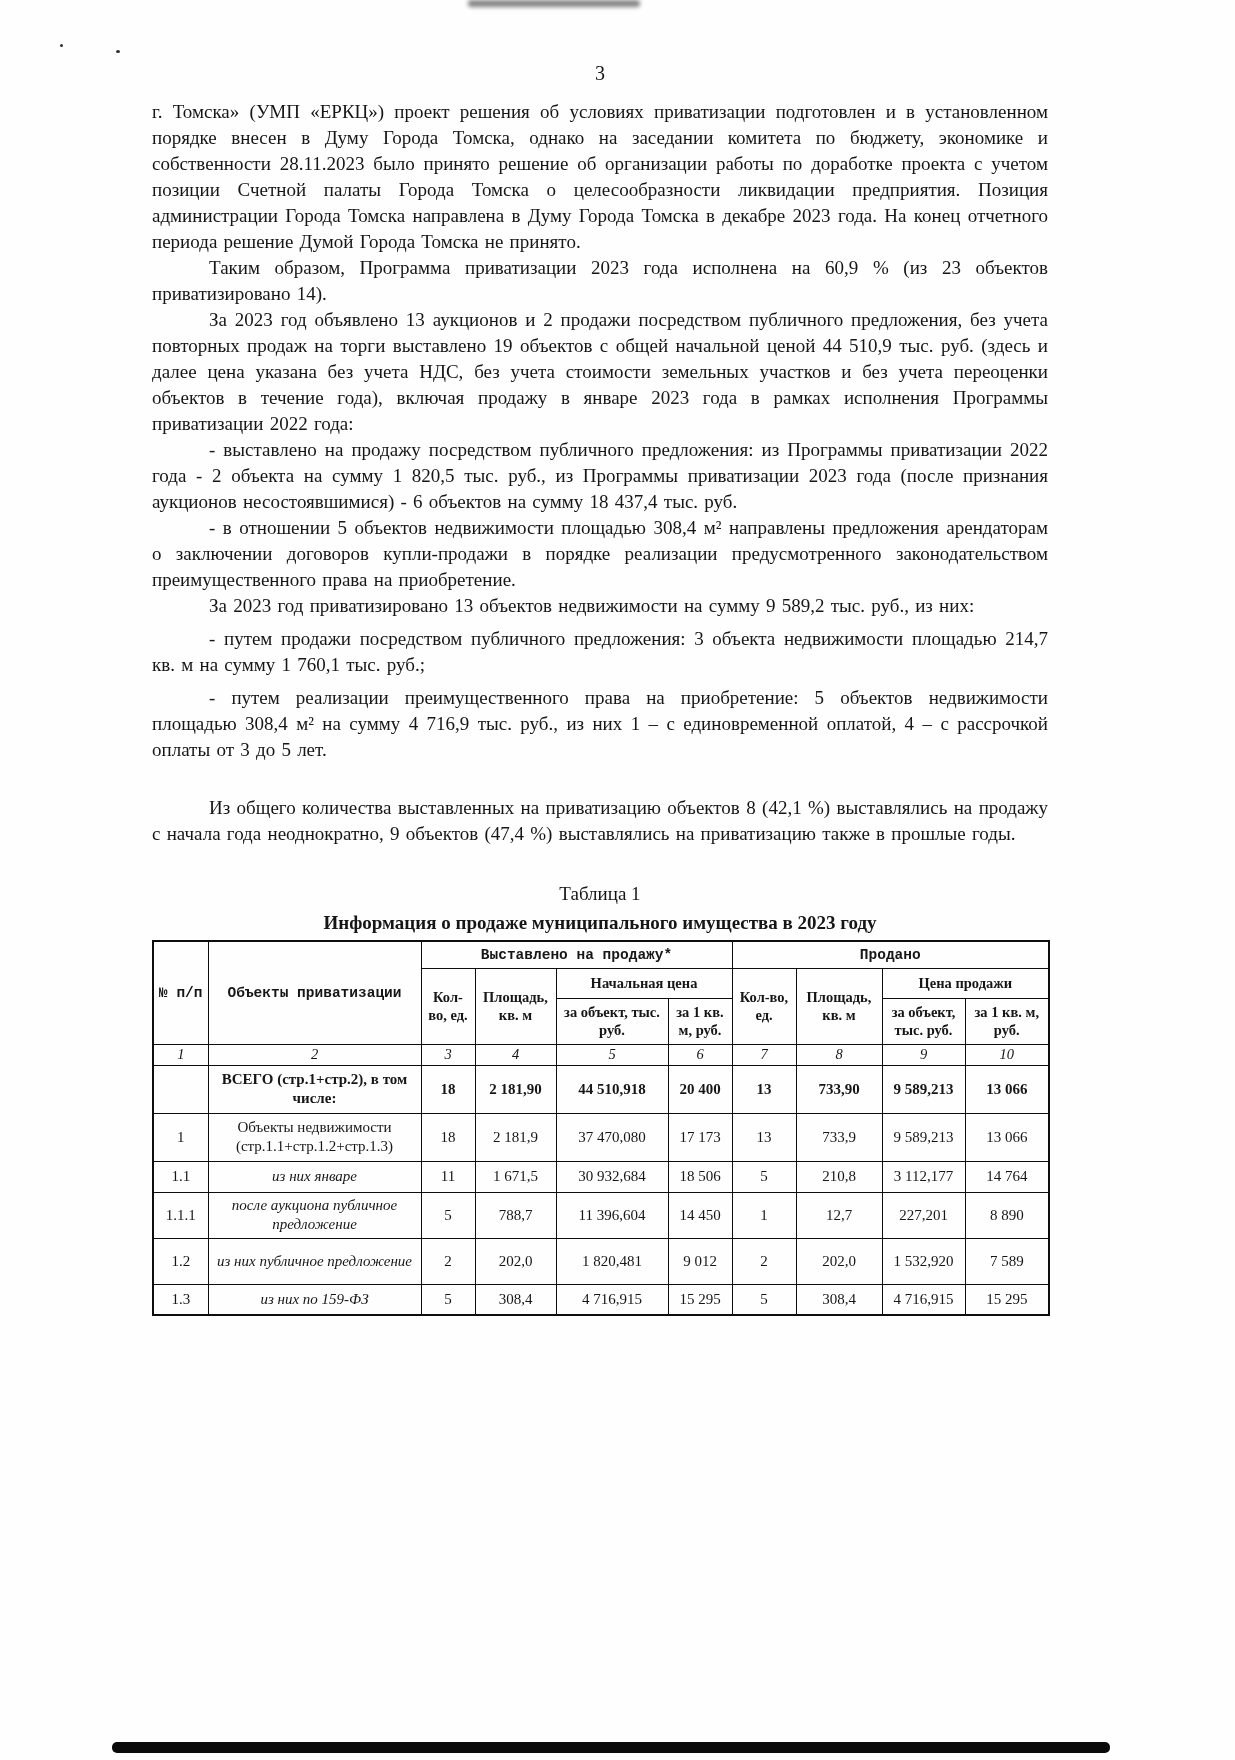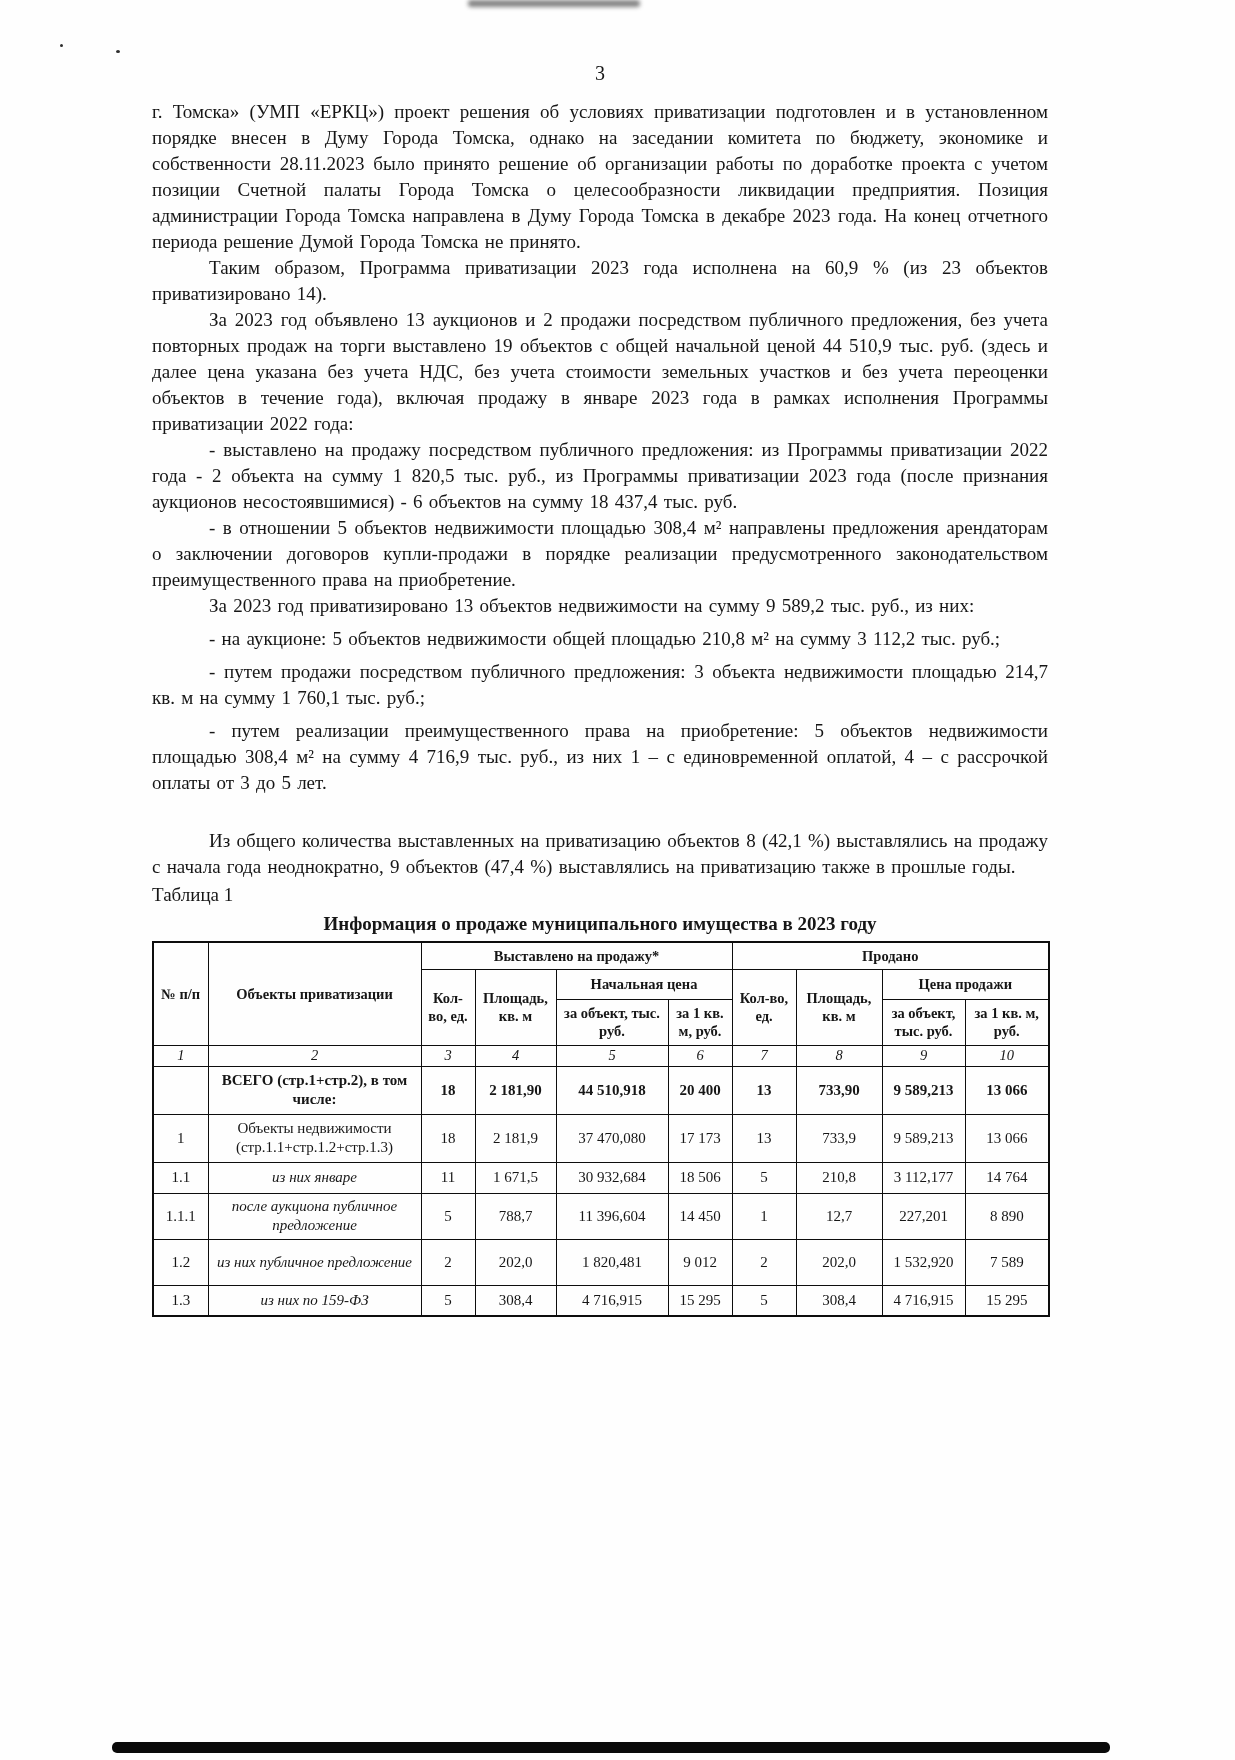--- a/index.html
+++ b/index.html
@@ -24,36 +24,36 @@
   }
   .content { position:absolute; top:99px; left:152px; width:896px; }
   .para {
     font-size:19px; line-height:26px;
     text-align:justify; text-indent:57px;
     word-spacing:1.5px;
   }
   .para.first { text-indent:0; }
   .para.gap-sm { margin-top:7px; }
   .para.gap-lg { margin-top:32px; }
-  .table-label { margin-top:4px; text-align:left; font-size:19px; }
+  .table-label { margin-top:36px; text-align:center; font-size:19px; }
   .table-title { margin-top:7px; text-align:center; font-size:19px; font-weight:bold; }
   table.priv {
     margin-top:6px; width:896px;
     border-collapse:collapse; table-layout:fixed;
     border:2px solid #0d0d0d;
   }
   table.priv th, table.priv td {
     border:1.5px solid #0d0d0d;
     text-align:center; vertical-align:middle;
     padding:2px 3px;
     font-size:15px; line-height:1.25;
     overflow:hidden;
   }
   table.priv thead th { font-weight:bold; font-size:14.5px; }
-  tr.h1 th { height:27px; }
+  tr.h1 th { height:27px;font-family:Liberation Mono, monospace; }
   tr.h2 th { height:30px; }
   tr.h3 th { height:46px; }
   tr.colnum td { font-style:italic; font-size:14.5px; height:21px; padding:0 2px; }
   tbody td { font-size:15.5px; }
   td.lbl { text-align:left; padding-left:7px; padding-right:4px; }
   tr.rowbold td { font-weight:bold; }
   td.it { font-style:italic; }
   td.ctr { text-align:center; }
   tr.rh46 td { height:48px; }
   tr.rh44 td { height:46px; }
@@ -72,21 +72,20 @@
 
 <div class="page-number">3</div>
 
 <div class="content">
   <p class="para first">г. Томска» (УМП «ЕРКЦ») проект решения об условиях приватизации подготовлен и в установленном порядке внесен в Думу Города Томска, однако на заседании комитета по бюджету, экономике и собственности 28.11.2023 было принято решение об организации работы по доработке проекта с учетом позиции Счетной палаты Города Томска о целесообразности ликвидации предприятия. Позиция администрации Города Томска направлена в Думу Города Томска в декабре 2023 года. На конец отчетного периода решение Думой Города Томска не принято.</p>
   <p class="para">Таким образом, Программа приватизации 2023 года исполнена на 60,9 % (из 23 объектов приватизировано 14).</p>
   <p class="para">За 2023 год объявлено 13 аукционов и 2 продажи посредством публичного предложения, без учета повторных продаж на торги выставлено 19 объектов с общей начальной ценой 44 510,9 тыс. руб. (здесь и далее цена указана без учета НДС, без учета стоимости земельных участков и без учета переоценки объектов в течение года), включая продажу в январе 2023 года в рамках исполнения Программы приватизации 2022 года:</p>
   <p class="para">- выставлено на продажу посредством публичного предложения: из Программы приватизации 2022 года - 2 объекта на сумму 1 820,5 тыс. руб., из Программы приватизации 2023 года (после признания аукционов несостоявшимися) - 6 объектов на сумму 18 437,4 тыс. руб.</p>
   <p class="para">- в отношении 5 объектов недвижимости площадью 308,4 м² направлены предложения арендаторам о заключении договоров купли-продажи в порядке реализации предусмотренного законодательством преимущественного права на приобретение.</p>
   <p class="para">За 2023 год приватизировано 13 объектов недвижимости на сумму 9 589,2 тыс. руб., из них:</p>
-  <p class="para gap-sm">- на аукционе: 5 объектов недвижимости общей площадью 210,8 м² на сумму 3 112,2 тыс. руб.;</p>
   <p class="para gap-sm">- путем продажи посредством публичного предложения: 3 объекта недвижимости площадью 214,7 кв. м на сумму 1 760,1 тыс. руб.;</p>
   <p class="para gap-sm">- путем реализации преимущественного права на приобретение: 5 объектов недвижимости площадью 308,4 м² на сумму 4 716,9 тыс. руб., из них 1 – с единовременной оплатой, 4 – с рассрочкой оплаты от 3 до 5 лет.</p>
   <p class="para gap-lg">Из общего количества выставленных на приватизацию объектов 8 (42,1 %) выставлялись на продажу с начала года неоднократно, 9 объектов (47,4 %)  выставлялись на приватизацию также в прошлые годы.</p>
 
   <div class="table-label">Таблица 1</div>
   <div class="table-title">Информация о продаже муниципального имущества в 2023 году</div>
 
   <table class="priv">
     <colgroup>
       <col style="width:55px">

